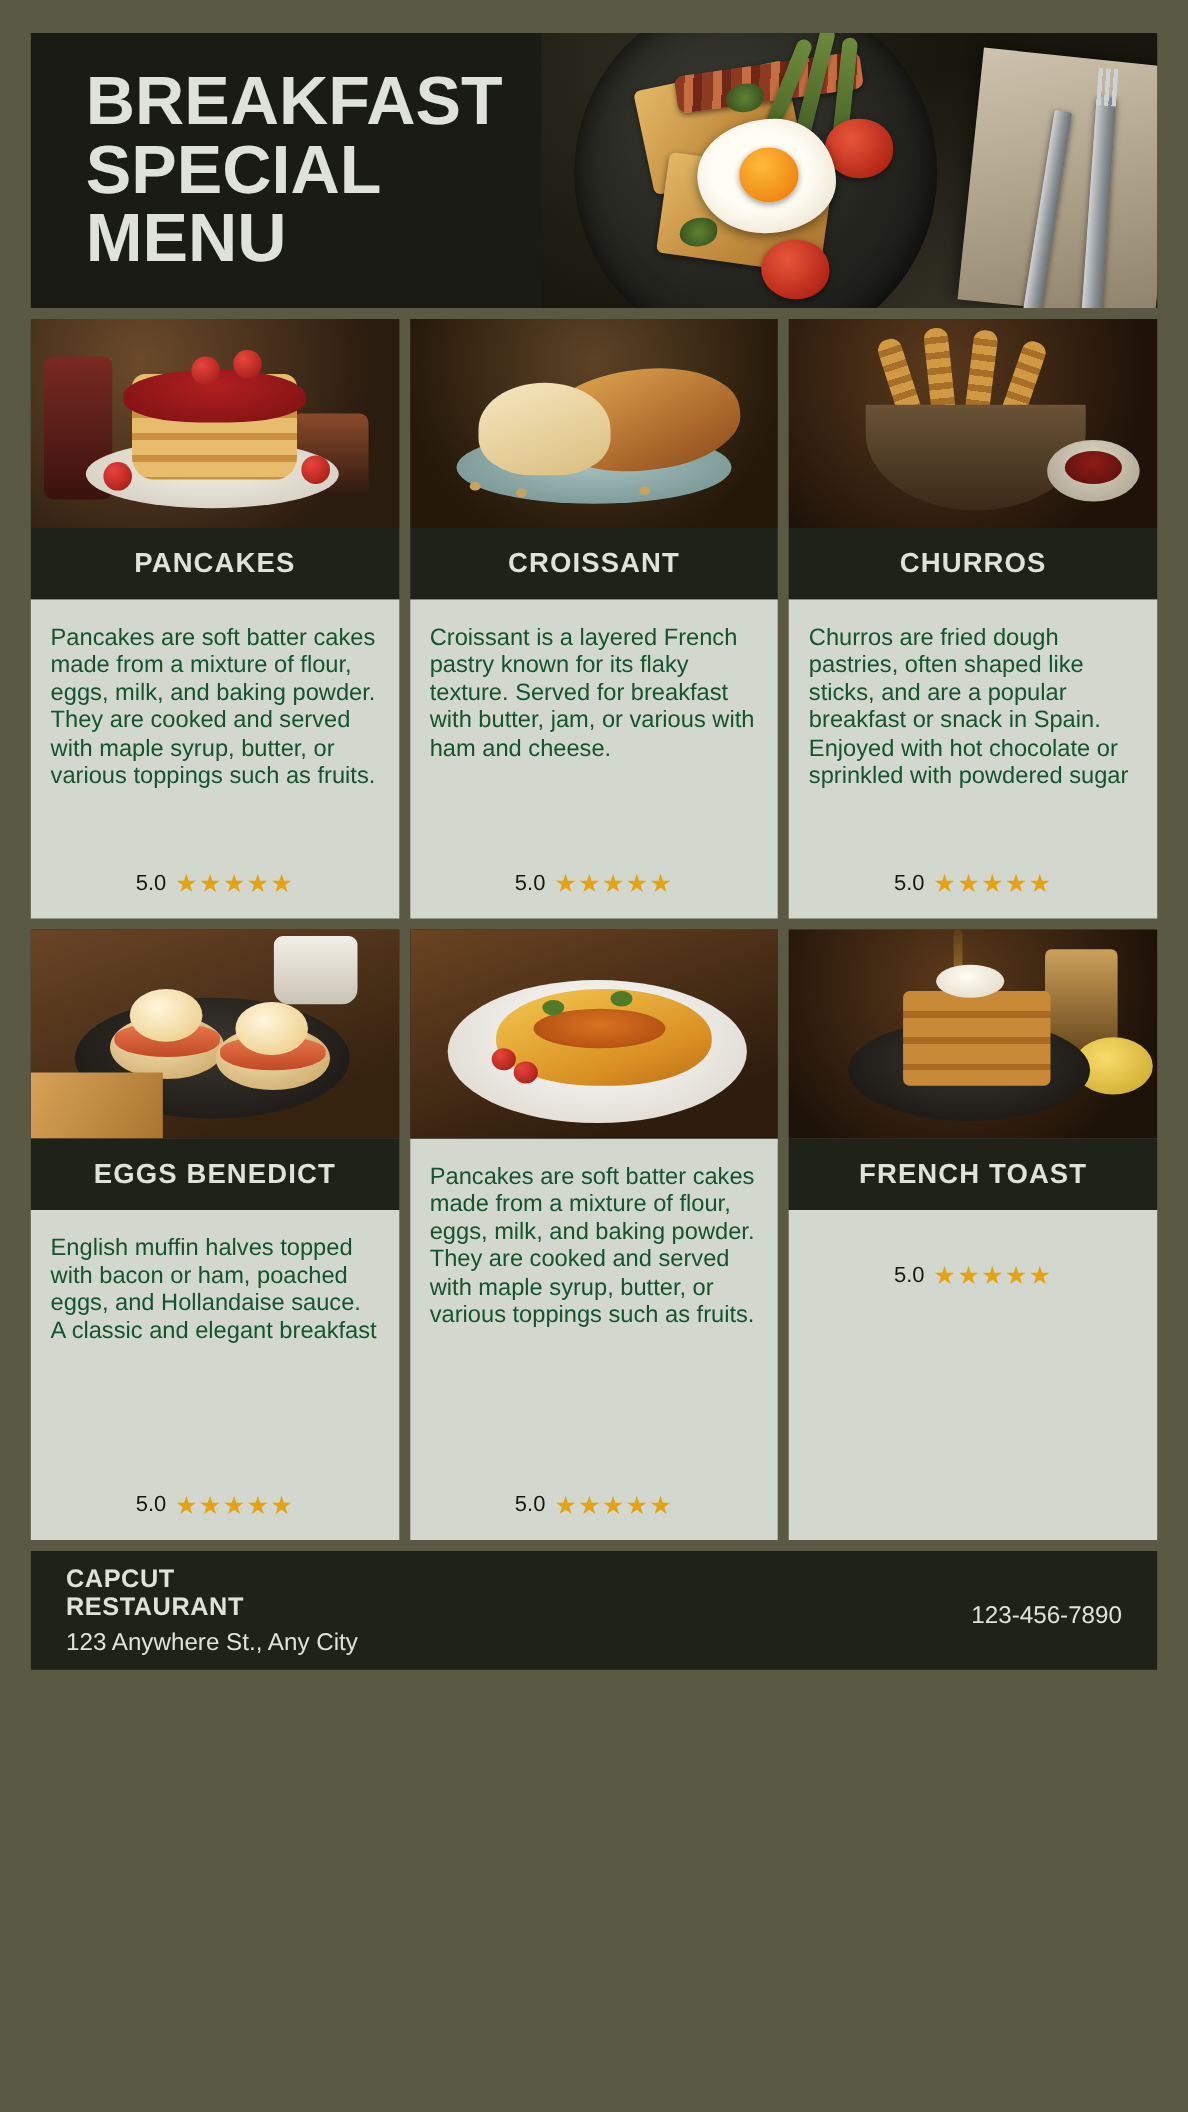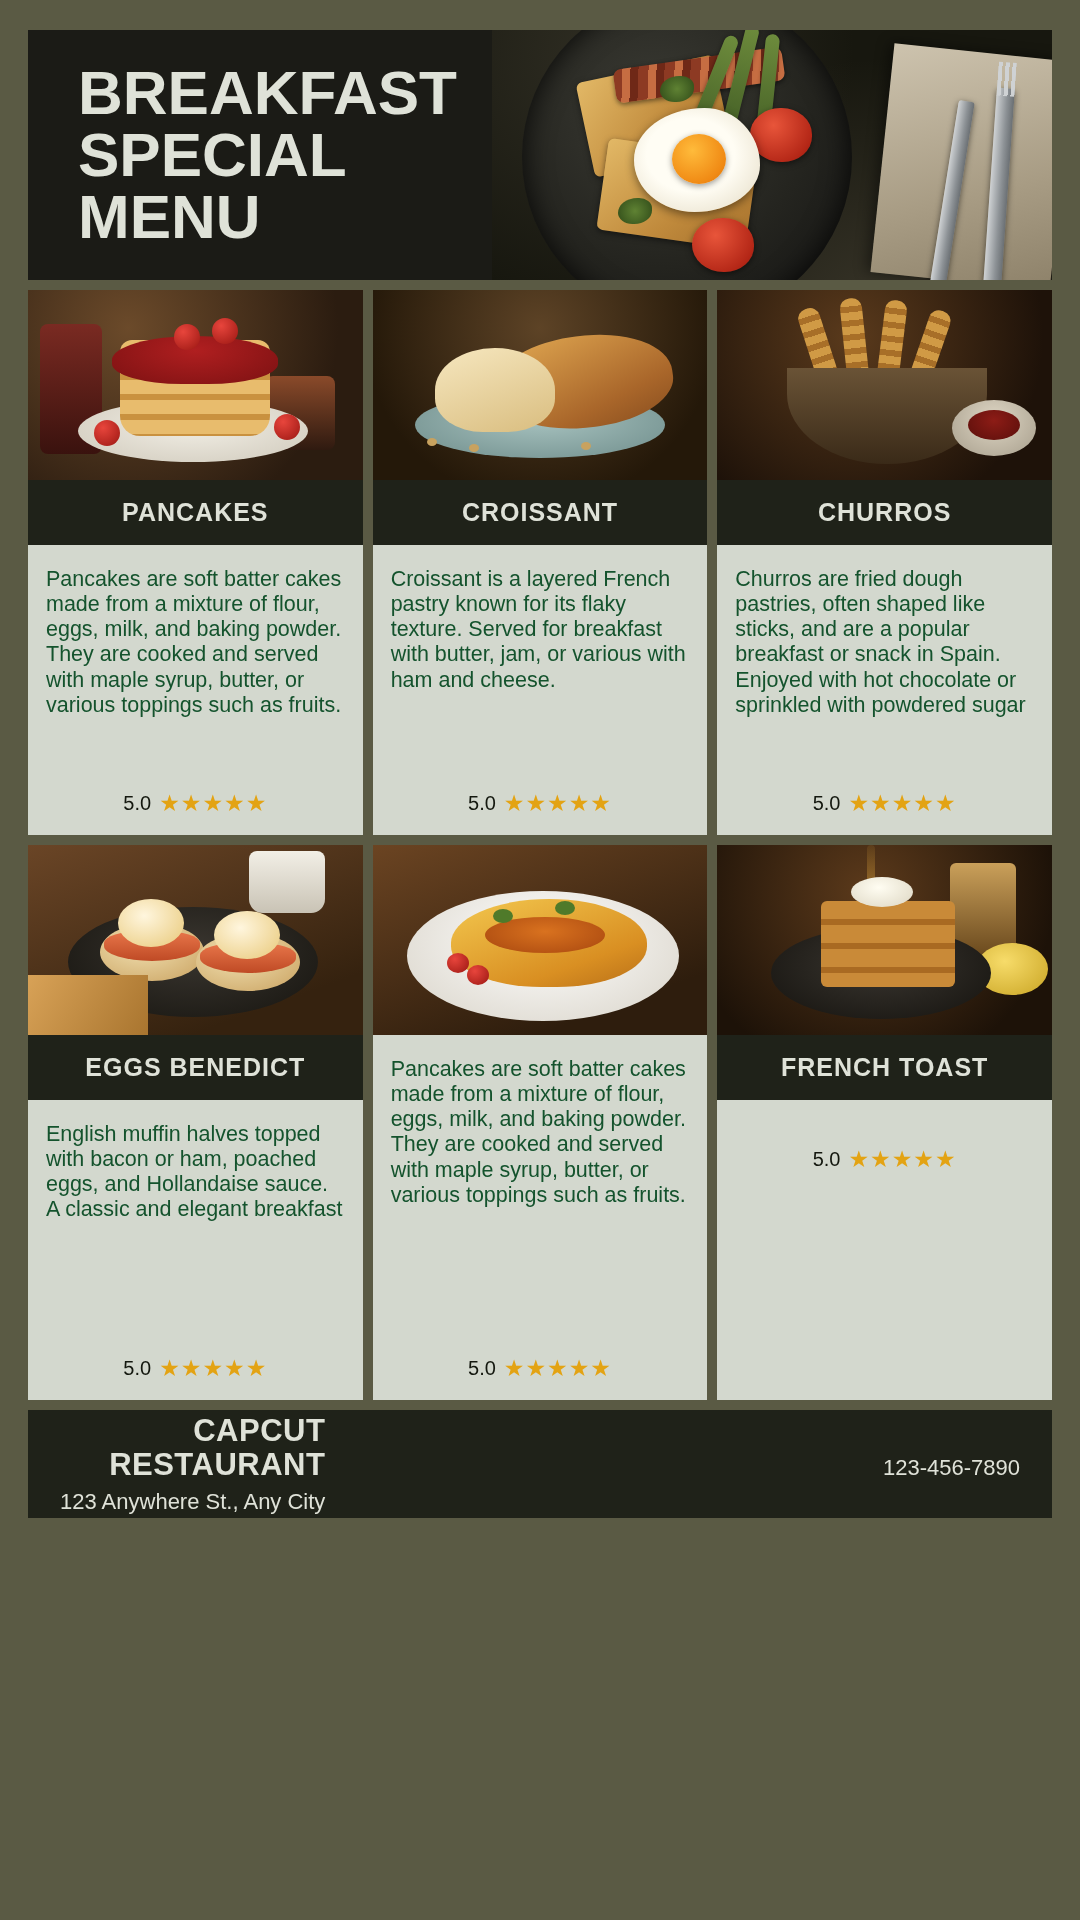--- a/index.html
+++ b/index.html
@@ -209,21 +209,21 @@
     background: #1f2219;
     height: 108px;
     display: flex;
     align-items: center;
     justify-content: space-between;
     padding: 0 32px;
     color: #dfe2d8;
     flex: none;
   }
   .footer-left { line-height: 1.1; }
-  .footer-brand { font-size: 31px; font-weight: bold; letter-spacing: .5px; white-space: pre-line; text-align: right; }
+  .footer-brand { font-size: 23px; font-weight: bold; letter-spacing: .5px; white-space: pre-line; }
   .footer-address { font-size: 22px; margin-top: 8px; font-weight: normal; }
   .footer-right { text-align: right; line-height: 1.1; }
   .footer-res { font-size: 23px; font-weight: bold; white-space: pre-line; }
   .footer-phone { font-size: 22px; margin-top: 8px; }
 
   
   .ph { position: absolute; inset: 0; }
 
   
   .pk-bg { background: radial-gradient(circle at 30% 20%, #6b4a2a, #2b1c10 75%); }

